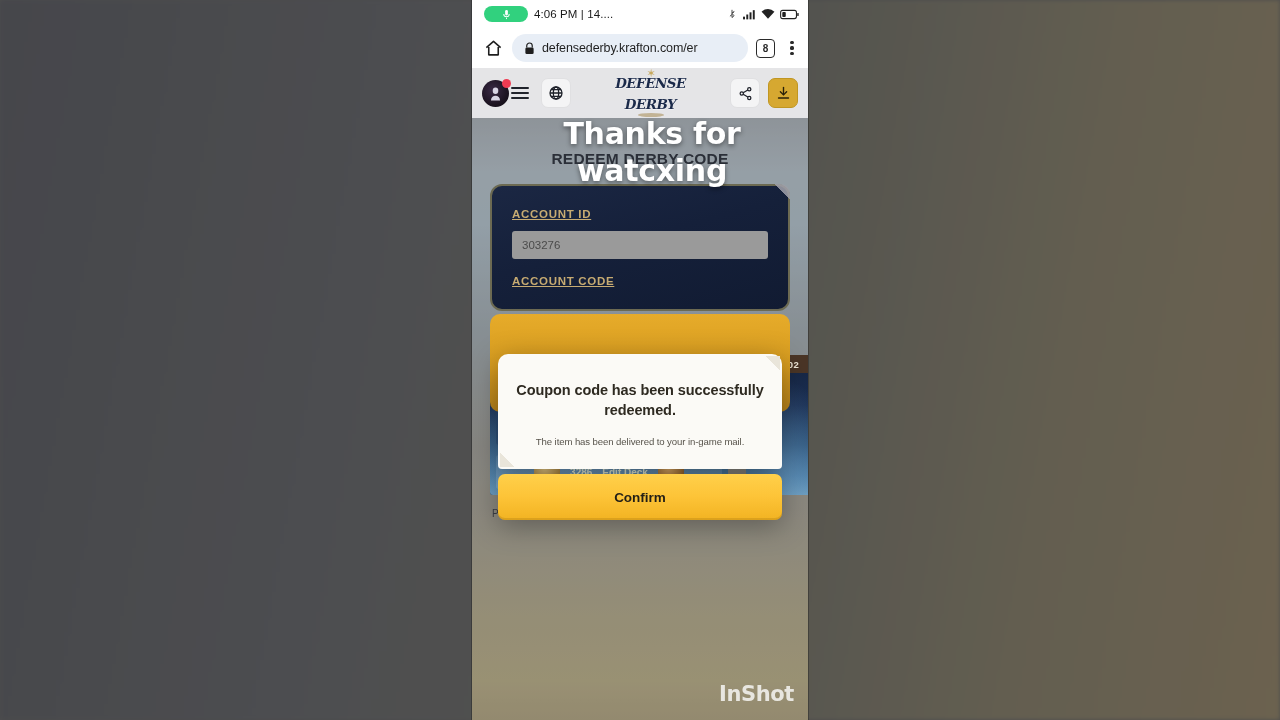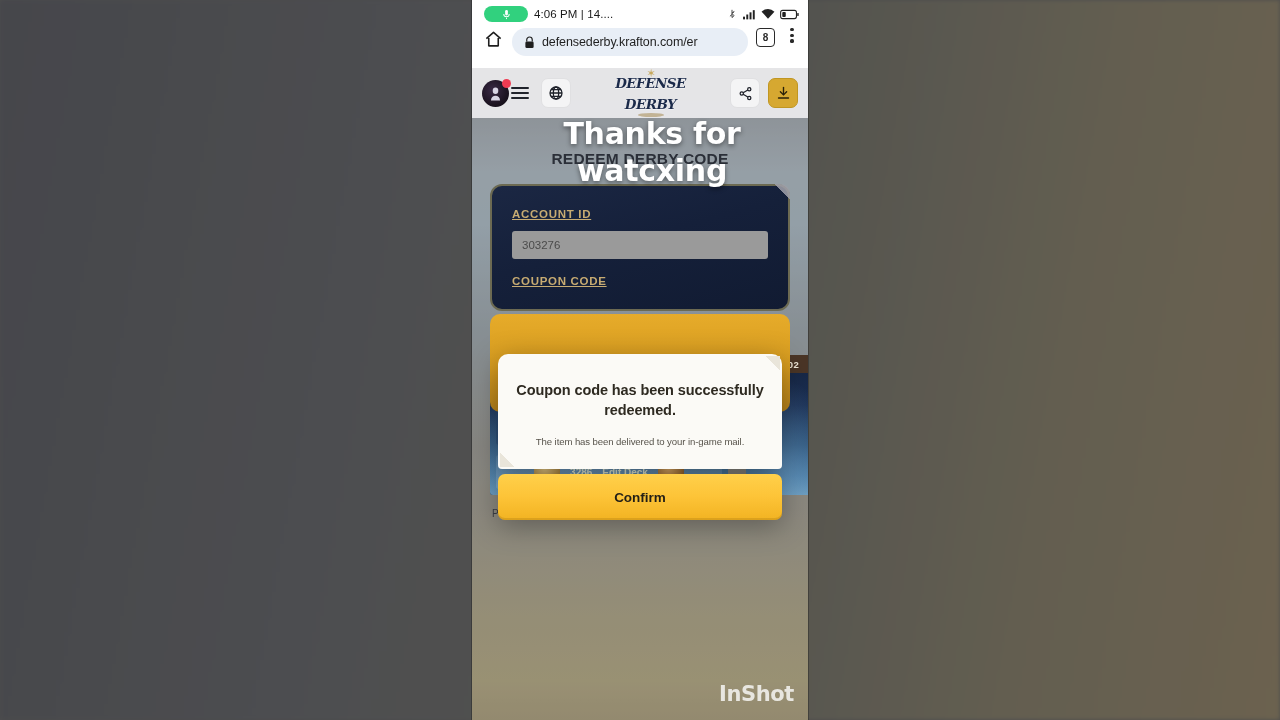--- a/index.html
+++ b/index.html
@@ -34,21 +34,21 @@
     width:44px; height:16px; border-radius:10px; background:#31d17e;
     display:flex; align-items:center; justify-content:center; flex:0 0 auto;
   }
   .mic-glyph { width:11px; height:11px; display:block; }
   .status-time { font-size:11.5px; color:#1a1a1a; letter-spacing:.1px; white-space:nowrap; }
   .status-right { margin-left:auto; display:flex; align-items:center; gap:5px; }
   .status-right svg { display:block; }
 
   
   .omnibox-row {
-    height:40px; background:#fff; display:flex; 
+    height:40px; background:#fff; display:flex; align-items:center;
     padding:0 7px 0 10px; gap:8px; position:relative; z-index:6;
   }
   .home-btn { width:22px; height:22px; flex:0 0 auto; display:flex; align-items:center; justify-content:center; }
   .urlpill {
     flex:1 1 auto; height:28px; border-radius:14px; background:#e8eef6;
     display:flex; align-items:center; gap:7px; padding:0 12px; overflow:hidden; min-width:0;
   }
   .url-text {
     font-size:12.5px; color:#1f1f1f; white-space:nowrap; overflow:hidden;
     letter-spacing:-.1px;
@@ -380,21 +380,21 @@
 
     <div class="content">
 
       <div class="section-title">REDEEM DERBY CODE</div>
 
       <div class="coupon-card">
         <span class="field-label">ACCOUNT ID</span>
         <div class="field-input">
           <span>303276</span>
         </div>
-        <span class="field-label second">COUPON CODE</span>
+        <span class="field-label second">ACCOUNT CODE</span>
       </div>
 
       <div class="gold-panel"></div>
 
       <div class="modal">
         <div class="modal-body">
           <div class="modal-title">Coupon code has been successfully redeemed.</div>
           <div class="modal-sub">The item has been delivered to your in-game mail.</div>
         </div>
         <div class="modal-confirm">Confirm</div>

